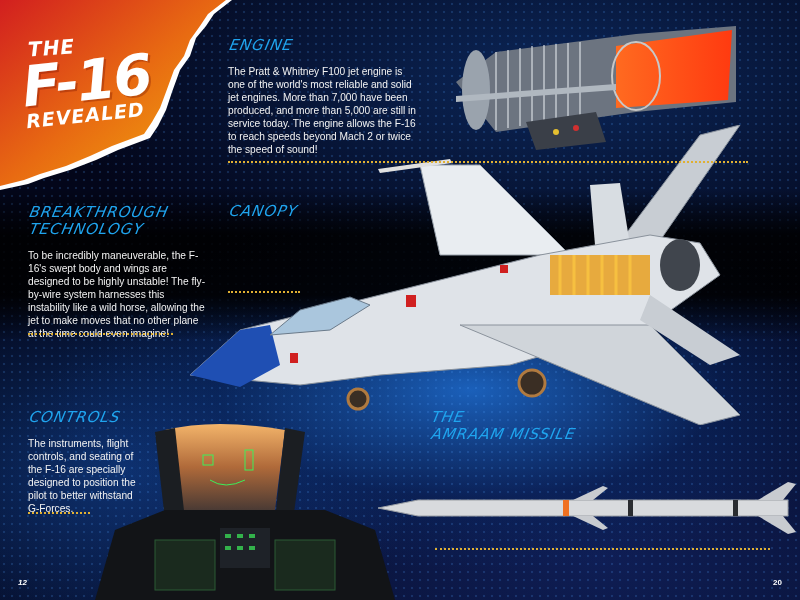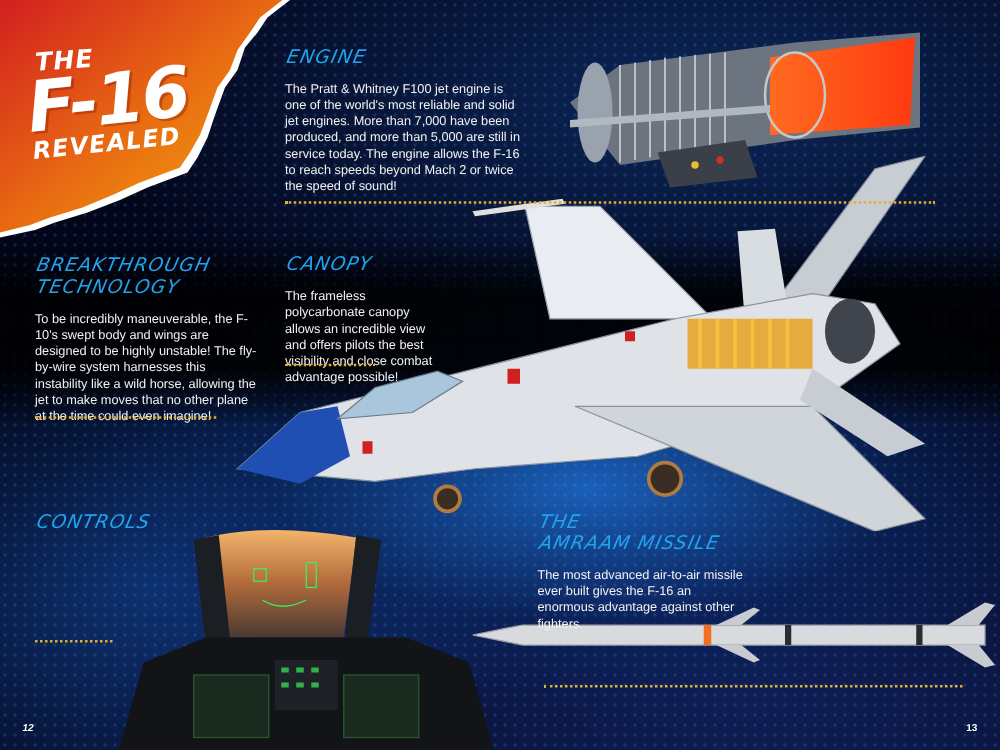--- a/index.html
+++ b/index.html
@@ -168,37 +168,36 @@
 
   <div class="block" style="left:228px; top:38px; width:190px;">
     <span class="heading">ENGINE</span>
     <span class="body-text">The Pratt &amp; Whitney F100 jet engine is one of the world's most reliable and solid jet engines. More than 7,000 have been produced, and more than 5,000 are still in service today. The engine allows the F-16 to reach speeds beyond Mach 2 or twice the speed of sound!</span>
   </div>
   <div class="divider" style="left:228px; top:161px; width:520px;"></div>
 
   <div class="block" style="left:28px; top:205px; width:180px;">
     <span class="heading">BREAKTHROUGH</span>
     <span class="heading">TECHNOLOGY</span>
-    <span class="body-text">To be incredibly maneuverable, the F-10's swept body and wings are designed to be highly unstable! The fly-by-wire system harnesses this instability like a wild horse, allowing the jet to make moves that no other plane at the time could even imagine!</span>
+    <span class="body-text">To be incredibly maneuverable, the F-16's swept body and wings are designed to be highly unstable! The fly-by-wire system harnesses this instability like a wild horse, allowing the jet to make moves that no other plane at the time could even imagine!</span>
   </div>
   <div class="divider" style="left:28px; top:333px; width:145px;"></div>
 
   <div class="block" style="left:228px; top:204px; width:125px;">
     <span class="heading">CANOPY</span>
-    <span class="body-text">The frameless polycarbonate canopy allows an incredible view and offers pilots the best visibility and close combat advantage possible!</span>
   </div>
   <div class="divider" style="left:228px; top:291px; width:72px;"></div>
 
   <div class="block" style="left:28px; top:410px; width:110px;">
     <span class="heading">CONTROLS</span>
+    <span class="body-text">The instruments, flight controls, and seating of the F-16 are specially designed to position the pilot to better withstand G-Forces.</span>
   </div>
   <div class="divider" style="left:28px; top:512px; width:62px;"></div>
 
   <div class="block" style="left:430px; top:410px; width:165px;">
     <span class="heading">THE</span>
     <span class="heading">AMRAAM MISSILE</span>
-    <span class="body-text">The most advanced air-to-air missile ever built gives the F-16 an enormous advantage against other fighters.</span>
   </div>
   <div class="divider" style="left:435px; top:548px; width:335px;"></div>
 
   <div class="page-num" style="left:18px; top:578px;font-style:italic;">12</div>
-  <div class="page-num" style="left:773px; top:578px;">13</div>
+  <div class="page-num" style="left:773px; top:578px;">20</div>
 </div>
 
 </body></html>

